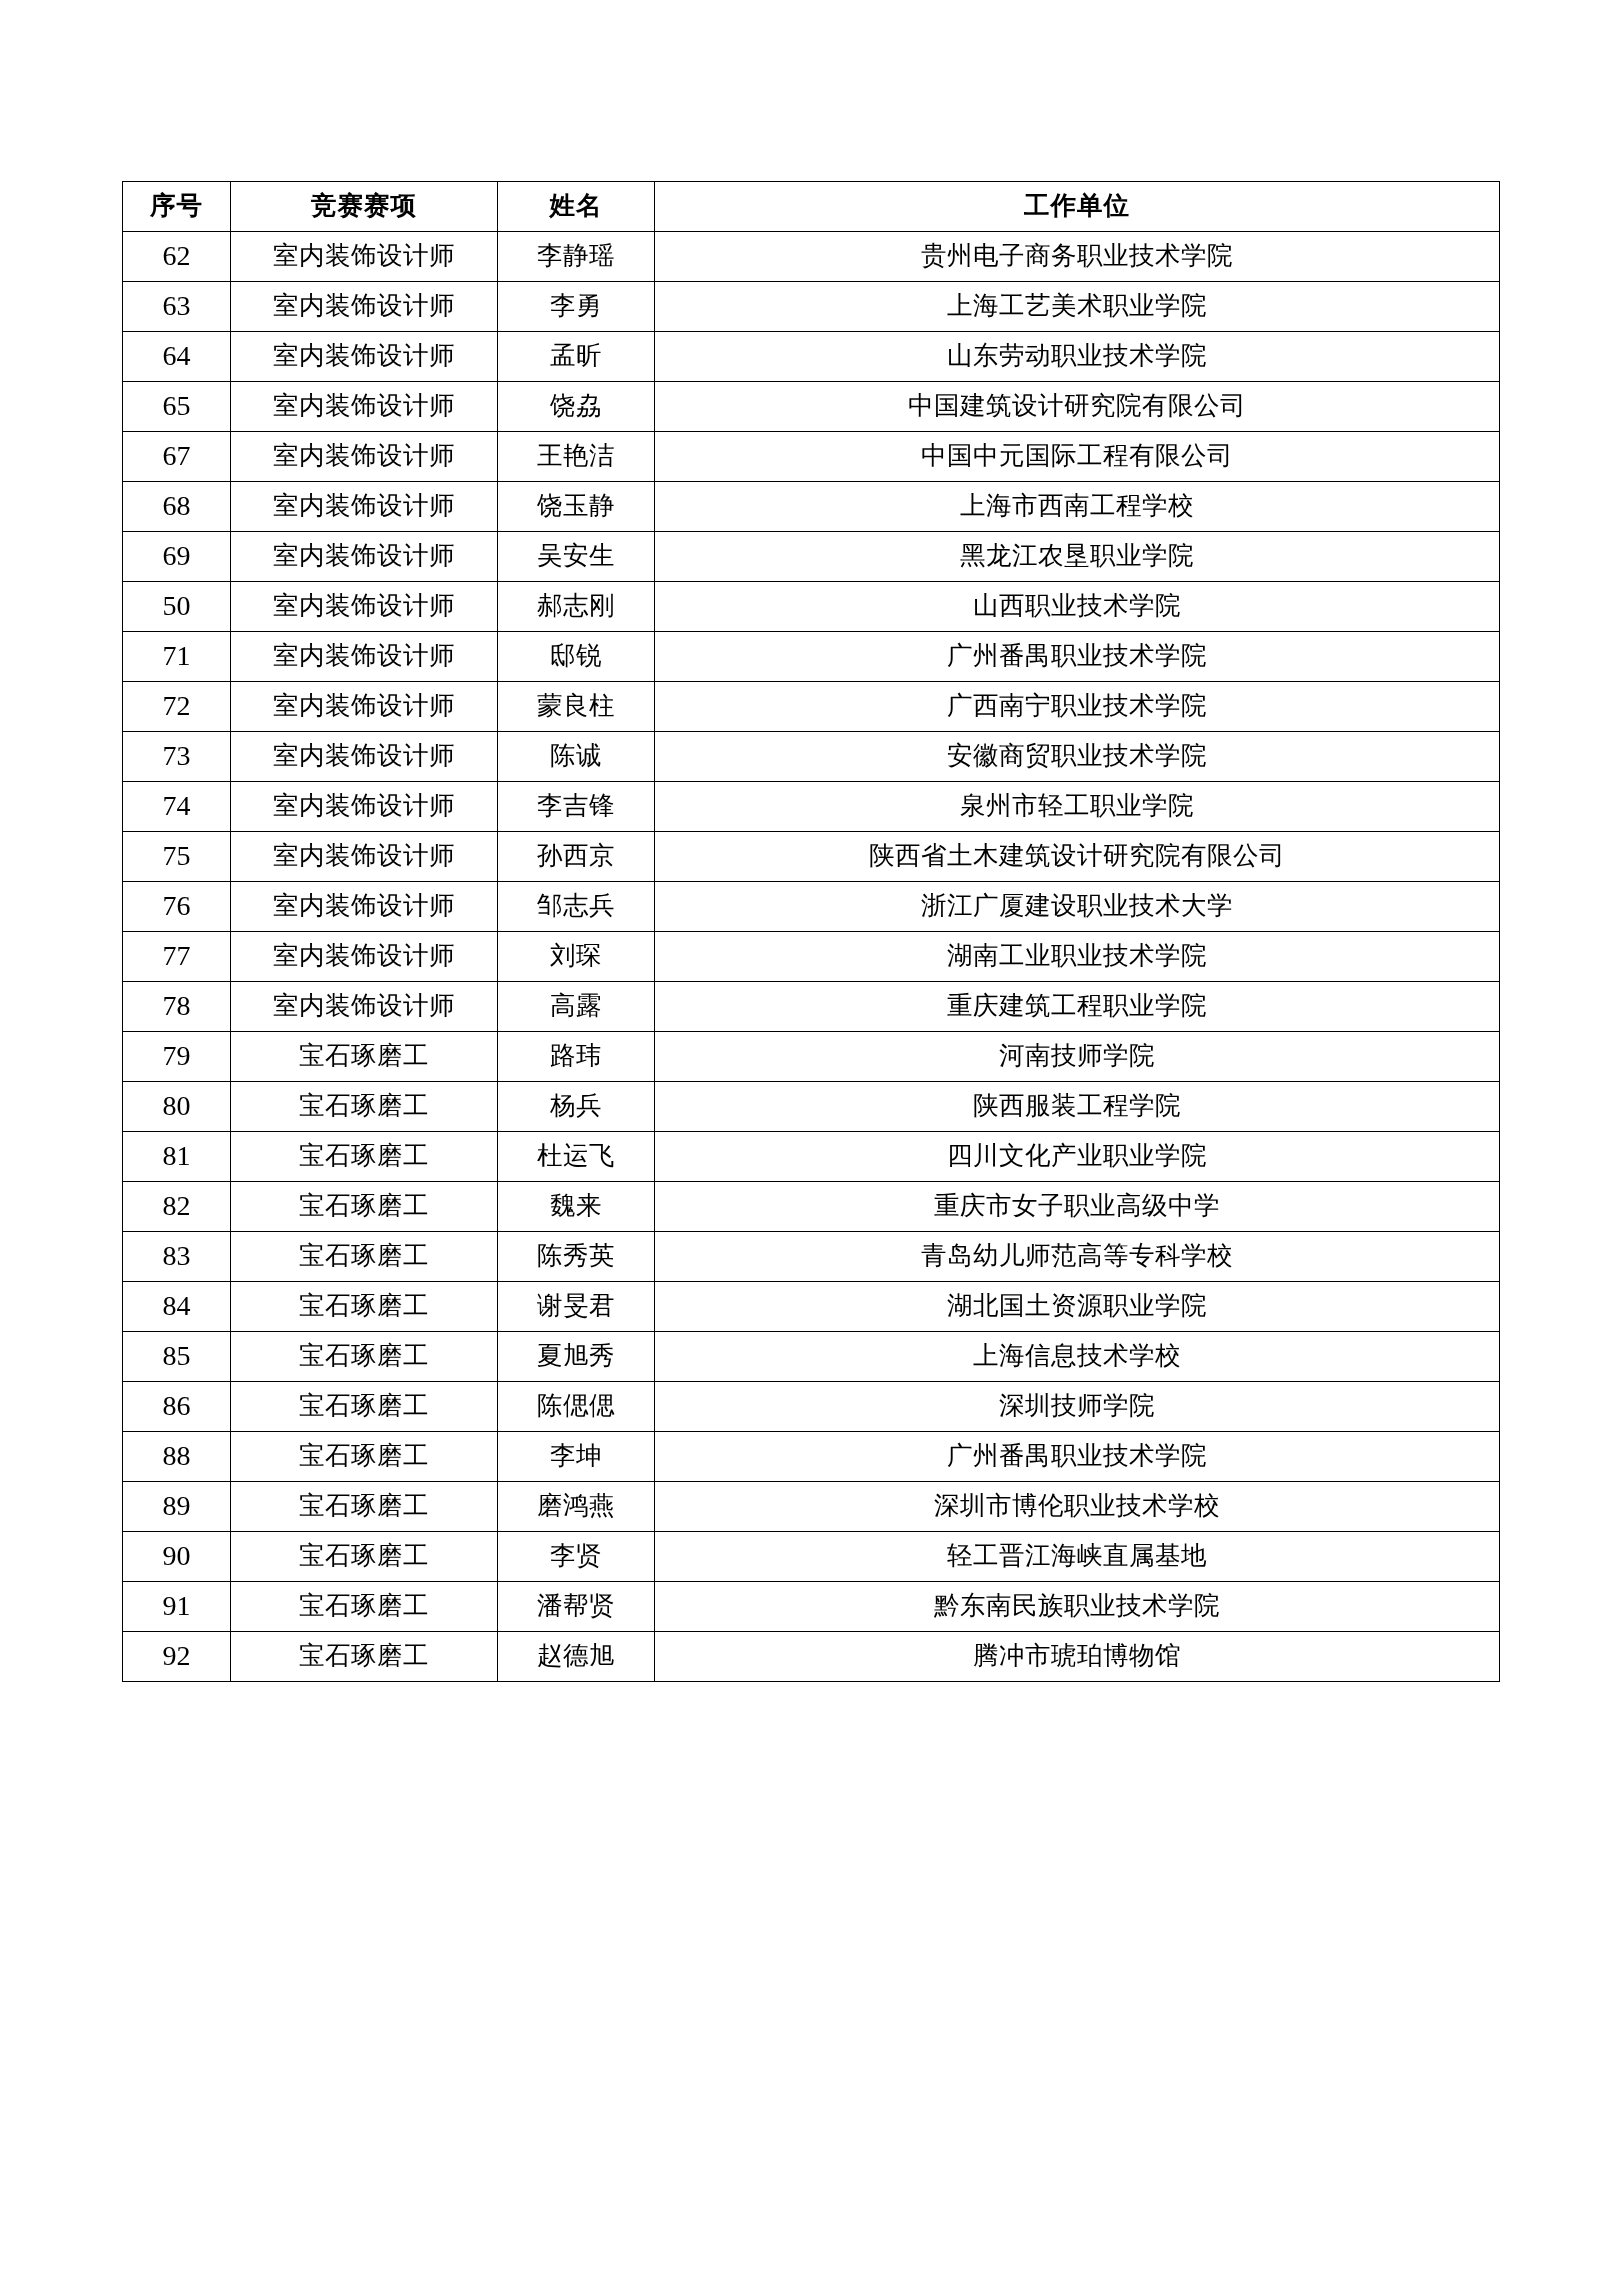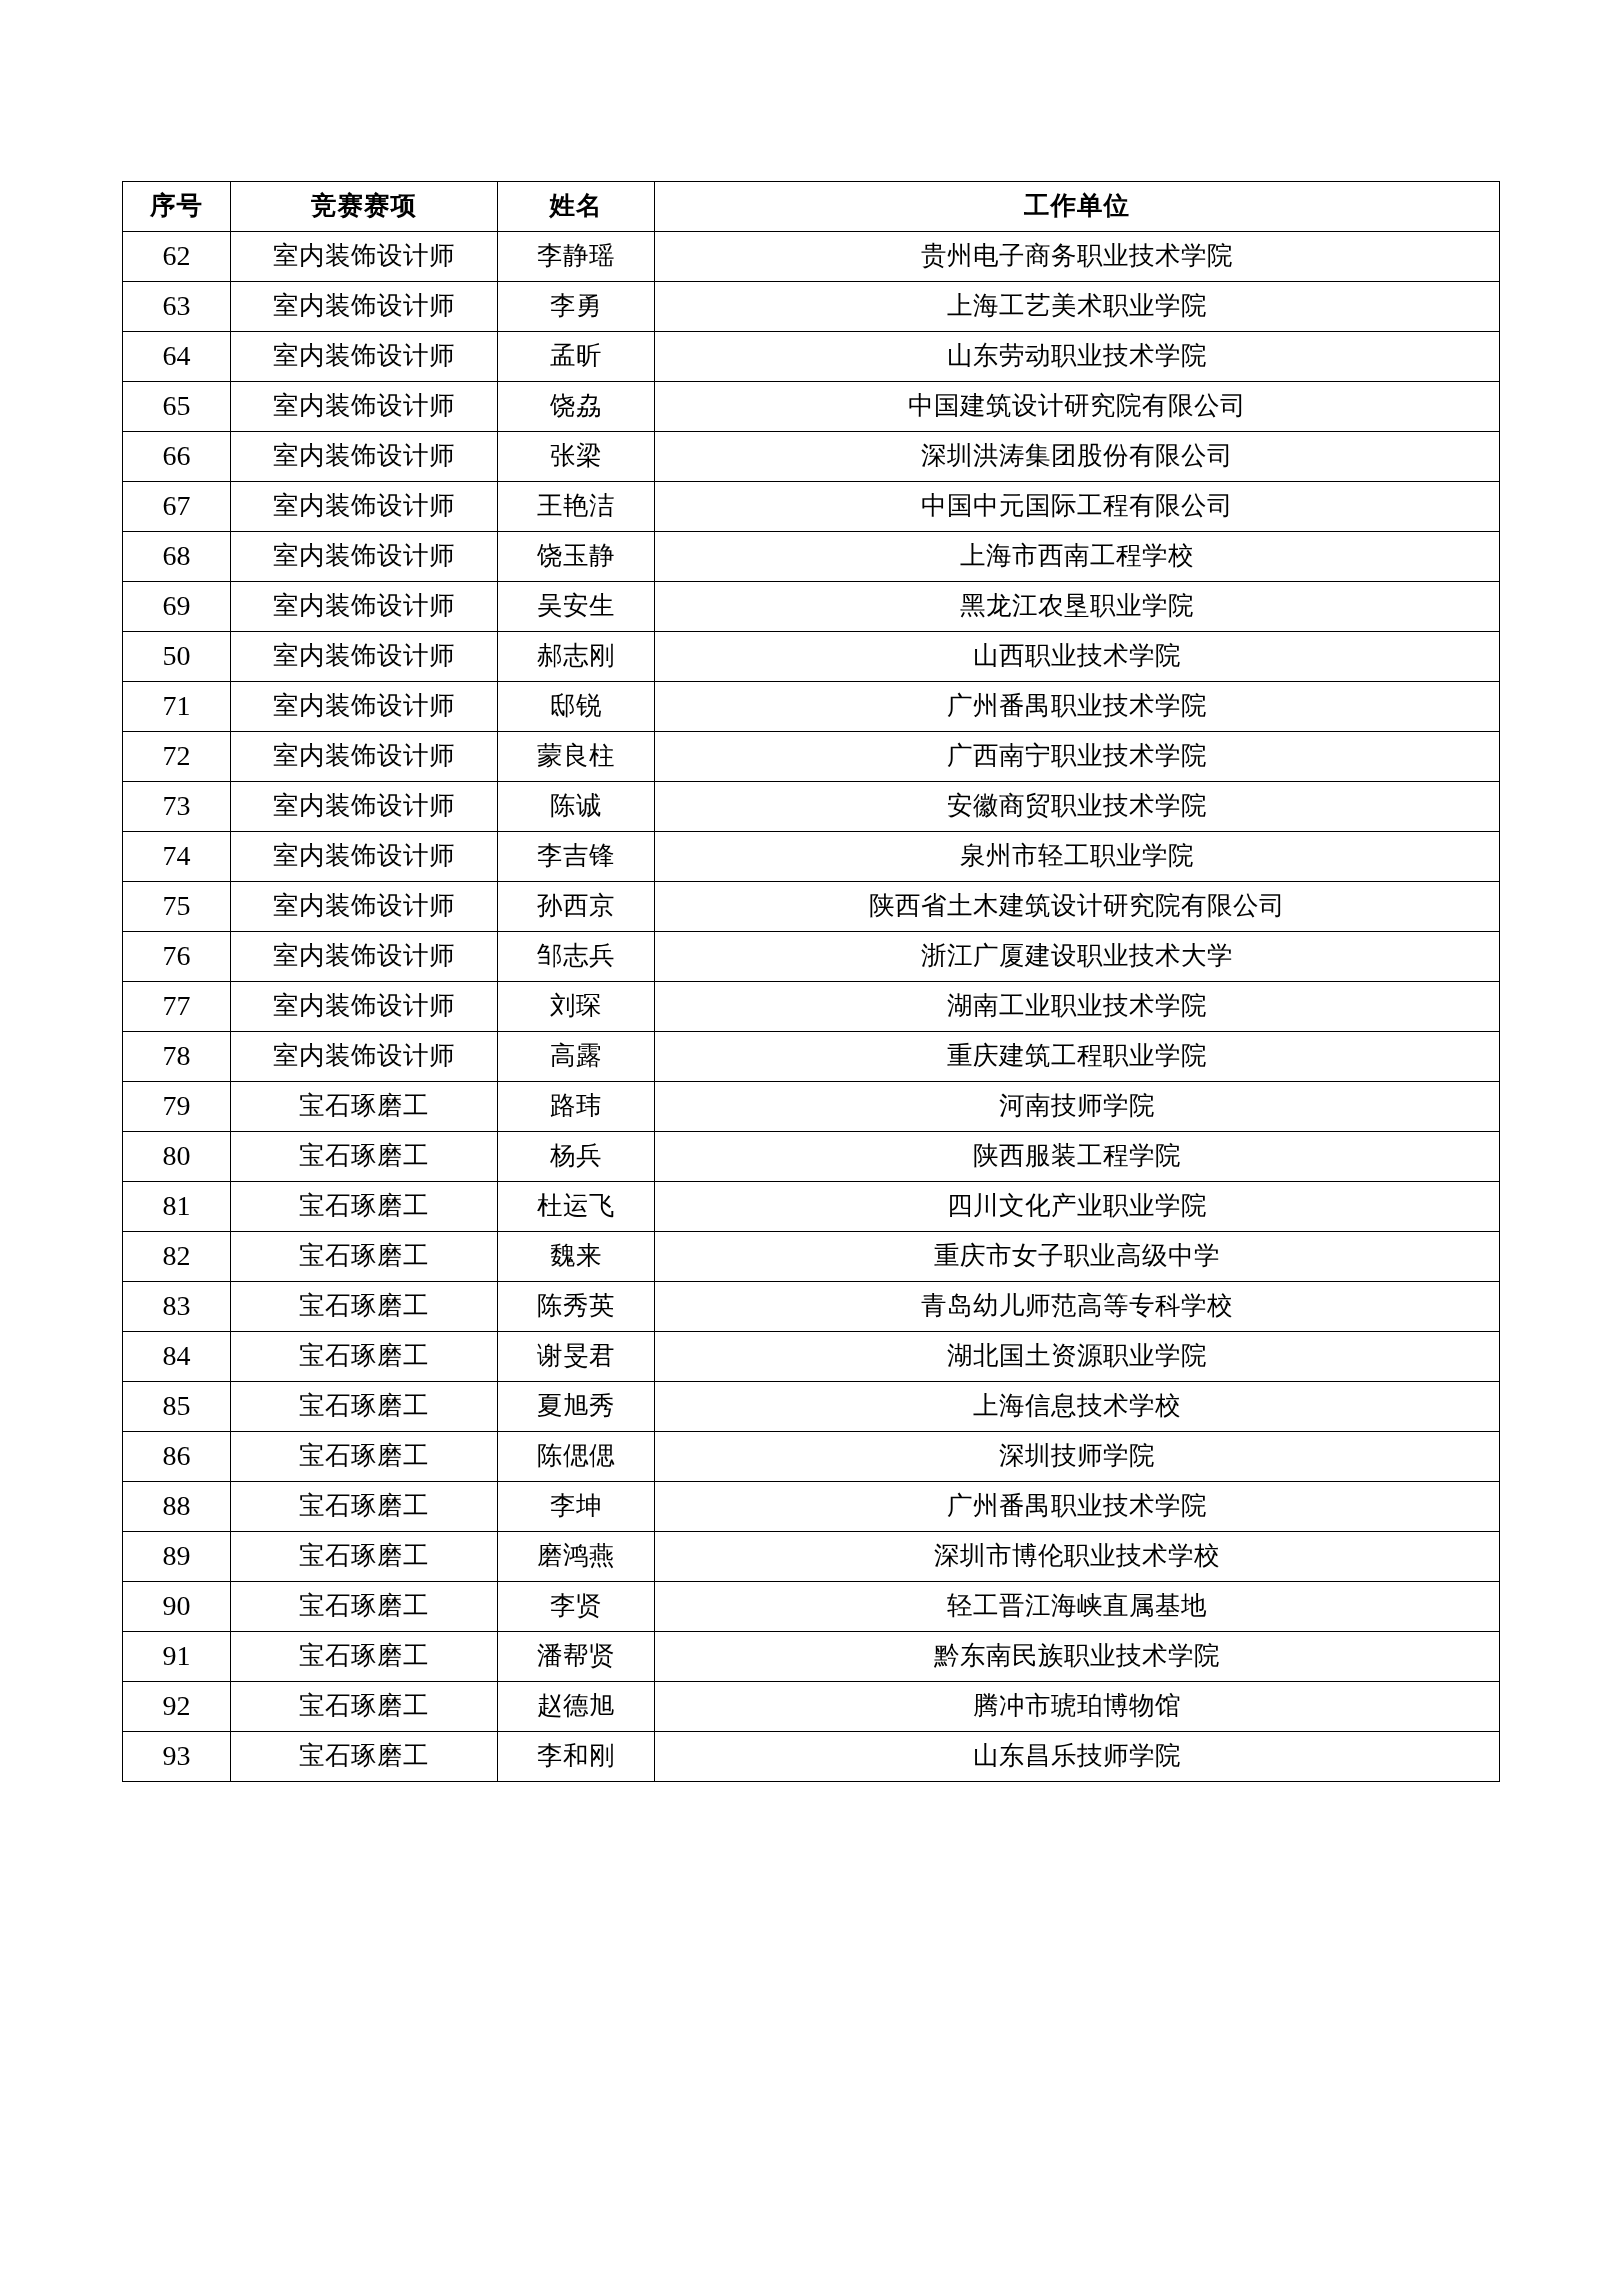--- a/index.html
+++ b/index.html
@@ -100,26 +100,20 @@
             <td class="name">孟昕</td>
             <td class="org">山东劳动职业技术学院</td>
           </tr>
           <tr>
             <td class="seq">65</td>
             <td class="event">室内装饰设计师</td>
             <td class="name">饶劦</td>
             <td class="org">中国建筑设计研究院有限公司</td>
           </tr>
           <tr>
-            <td class="seq">66</td>
-            <td class="event">室内装饰设计师</td>
-            <td class="name">张梁</td>
-            <td class="org">深圳洪涛集团股份有限公司</td>
-          </tr>
-          <tr>
             <td class="seq">67</td>
             <td class="event">室内装饰设计师</td>
             <td class="name">王艳洁</td>
             <td class="org">中国中元国际工程有限公司</td>
           </tr>
           <tr>
             <td class="seq">68</td>
             <td class="event">室内装饰设计师</td>
             <td class="name">饶玉静</td>
             <td class="org">上海市西南工程学校</td>
@@ -254,24 +248,18 @@
             <td class="seq">91</td>
             <td class="event">宝石琢磨工</td>
             <td class="name">潘帮贤</td>
             <td class="org">黔东南民族职业技术学院</td>
           </tr>
           <tr>
             <td class="seq">92</td>
             <td class="event">宝石琢磨工</td>
             <td class="name">赵德旭</td>
             <td class="org">腾冲市琥珀博物馆</td>
-          </tr>
-          <tr>
-            <td class="seq">93</td>
-            <td class="event">宝石琢磨工</td>
-            <td class="name">李和刚</td>
-            <td class="org">山东昌乐技师学院</td>
           </tr>
         </tbody>
     </table>
   </div>
 </div>
 
 
 </body></html>

